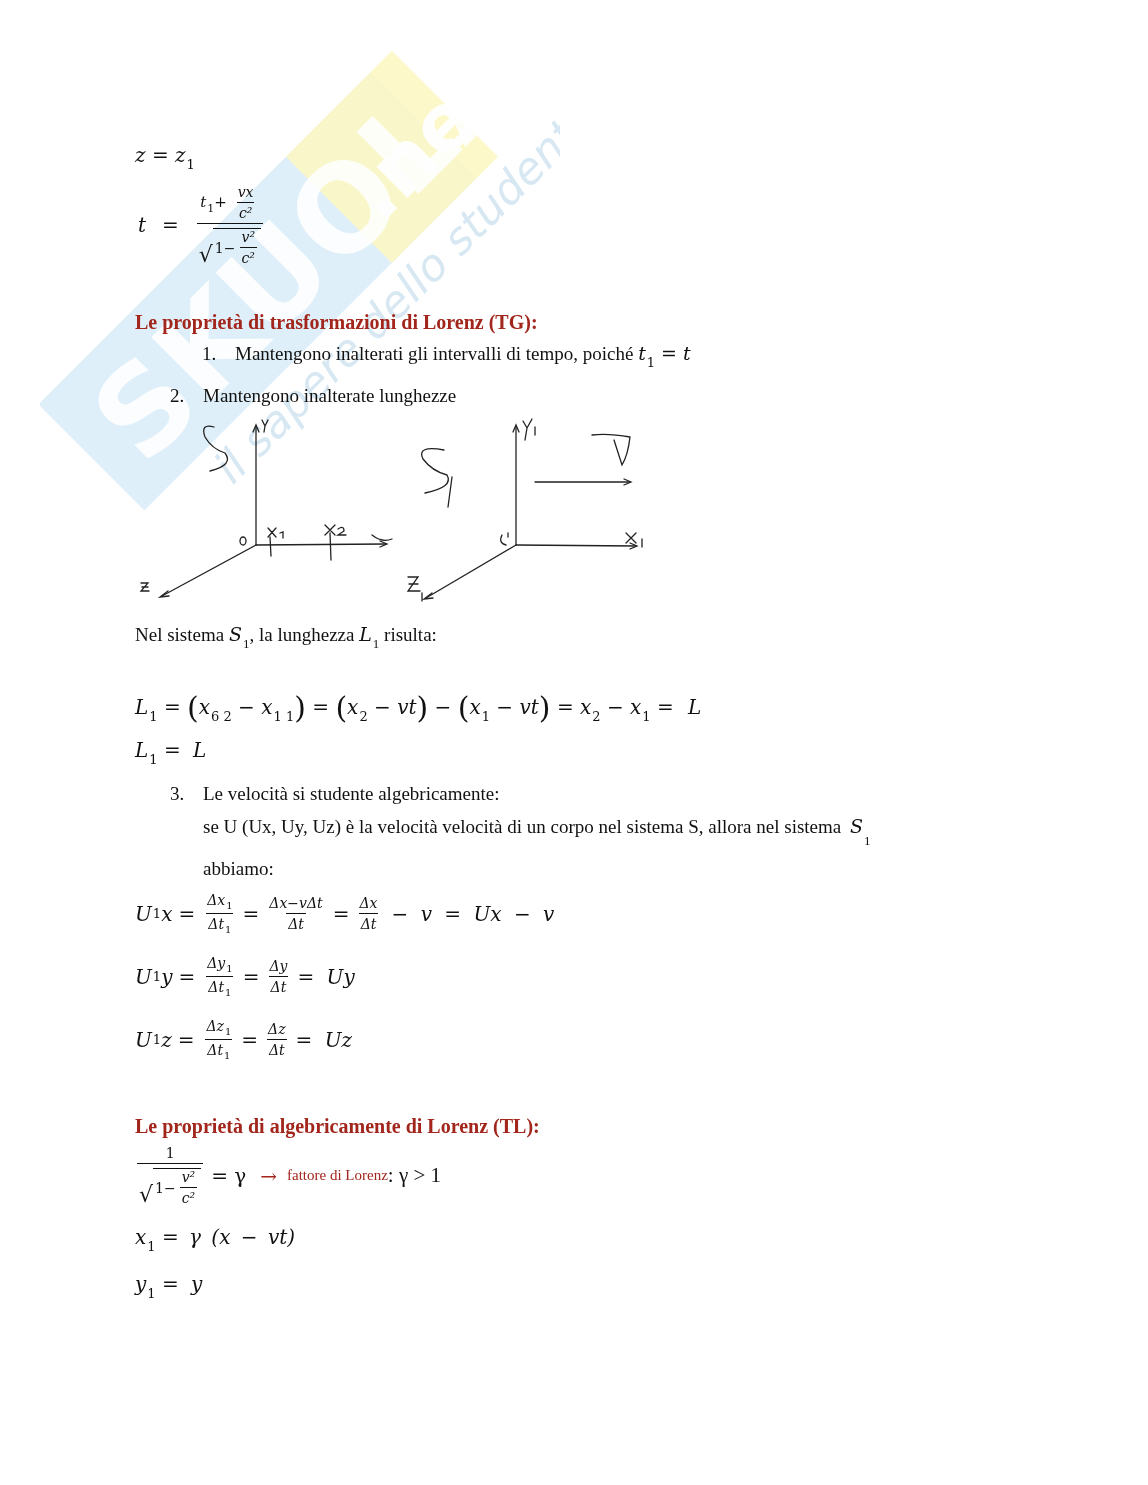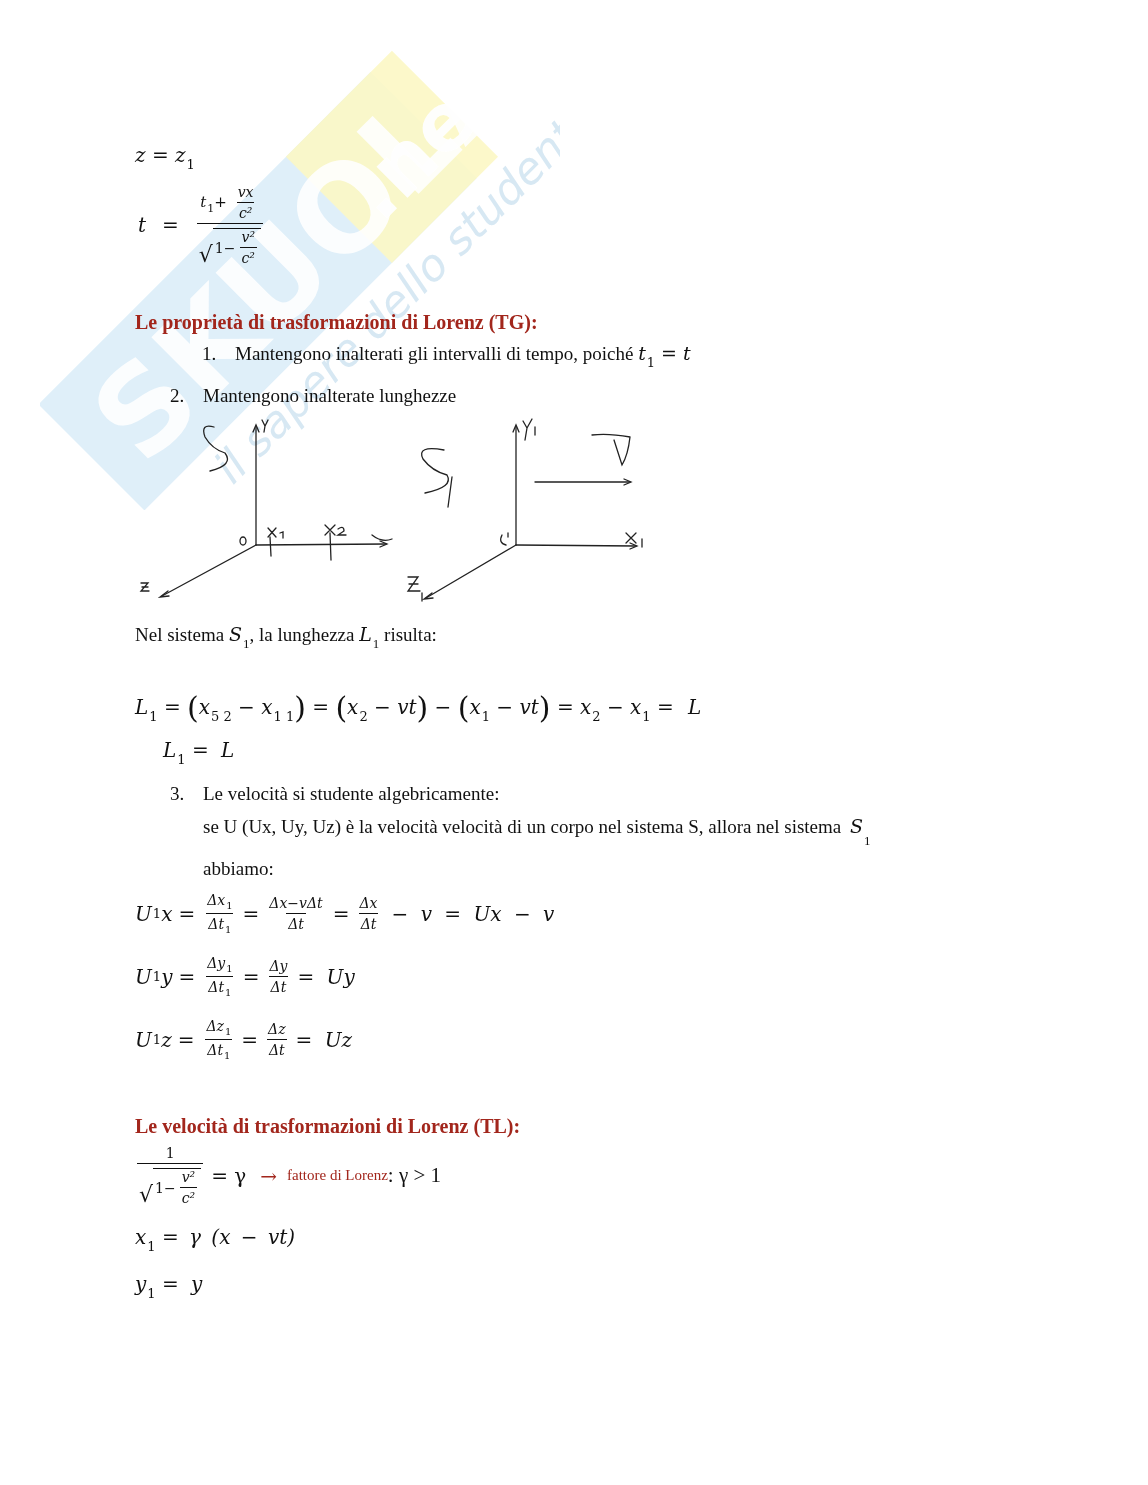--- a/index.html
+++ b/index.html
@@ -125,40 +125,40 @@
 <div class="abs txt" style="left:135px; top:625px;text-align:right;">
   <span>Nel sistema</span>
   <span class="math" style="font-size:19px;">S</span><sub class="s">1</sub><span>, la lunghezza</span>
   <span class="math" style="font-size:19px;">L</span><sub class="s">1</sub>
   <span>risulta:</span>
 </div>
 
 <div class="abs math" style="left:135px; top:690px;">
   <span>L</span><sub class="s">1</sub>
   <span class="up">=</span>
-  <span class="bracket">(</span><span>x</span><sub class="s">5 2</sub>
+  <span class="bracket">(</span><span>x</span><sub class="s">6 2</sub>
   <span class="up">−</span>
   <span>x</span><sub class="s">1 1</sub><span class="bracket">)</span>
   <span class="up">=</span>
   <span class="bracket">(</span><span>x</span><sub class="s">2</sub>
   <span class="up">−</span>
   <span>vt</span><span class="bracket">)</span>
   <span class="up">−</span>
   <span class="bracket">(</span><span>x</span><sub class="s">1</sub>
   <span class="up">−</span>
   <span>vt</span><span class="bracket">)</span>
   <span class="up">=</span>
   <span>x</span><sub class="s">2</sub>
   <span class="up">−</span>
   <span>x</span><sub class="s">1</sub>
   <span class="up">=</span>
   <span style="margin-left:8px;">L</span>
 </div>
 
-<div class="abs math" style="left:135px; top:738px;margin-left:28px;">
+<div class="abs math" style="left:135px; top:738px;">
   <span>L</span><sub class="s">1</sub>
   <span class="up">=</span>
   <span style="margin-left:6px;">L</span>
 </div>
 
 <div class="abs txt" style="left:170px; top:784px;">
   <span>3.</span>
   <span style="margin-left:14px;">Le velocità si studente algebricamente:</span>
 </div>
 <div class="abs txt" style="left:203px; top:817px;">
@@ -216,21 +216,21 @@
     <span class="den"><span>Δt</span><sub class="s" style="font-size:10px;vertical-align:-4px;">1</sub></span>
   </span>
   <span class="up" style="margin:0 4px;">=</span>
   <span class="frac">
     <span class="num">Δz</span>
     <span class="den">Δt</span>
   </span>
   <span style="margin-left:4px; word-spacing:6px;">= Uz</span>
 </div>
 
-<div class="abs heading" style="left:135px; top:1115px;">Le velocità di trasformazioni di Lorenz (TL):</div>
+<div class="abs heading" style="left:135px; top:1115px;">Le proprietà di algebricamente di Lorenz (TL):</div>
 
 <div class="abs math" style="left:133px; top:1145px; display:flex; align-items:center;">
   <span class="frac">
     <span class="num up">1</span>
     <span class="den" style="padding-top:4px;">
       <span class="sqrt">
         <span class="rad">√</span>
         <span class="body">
           <span class="up">1−</span>
           <span class="frac small">

